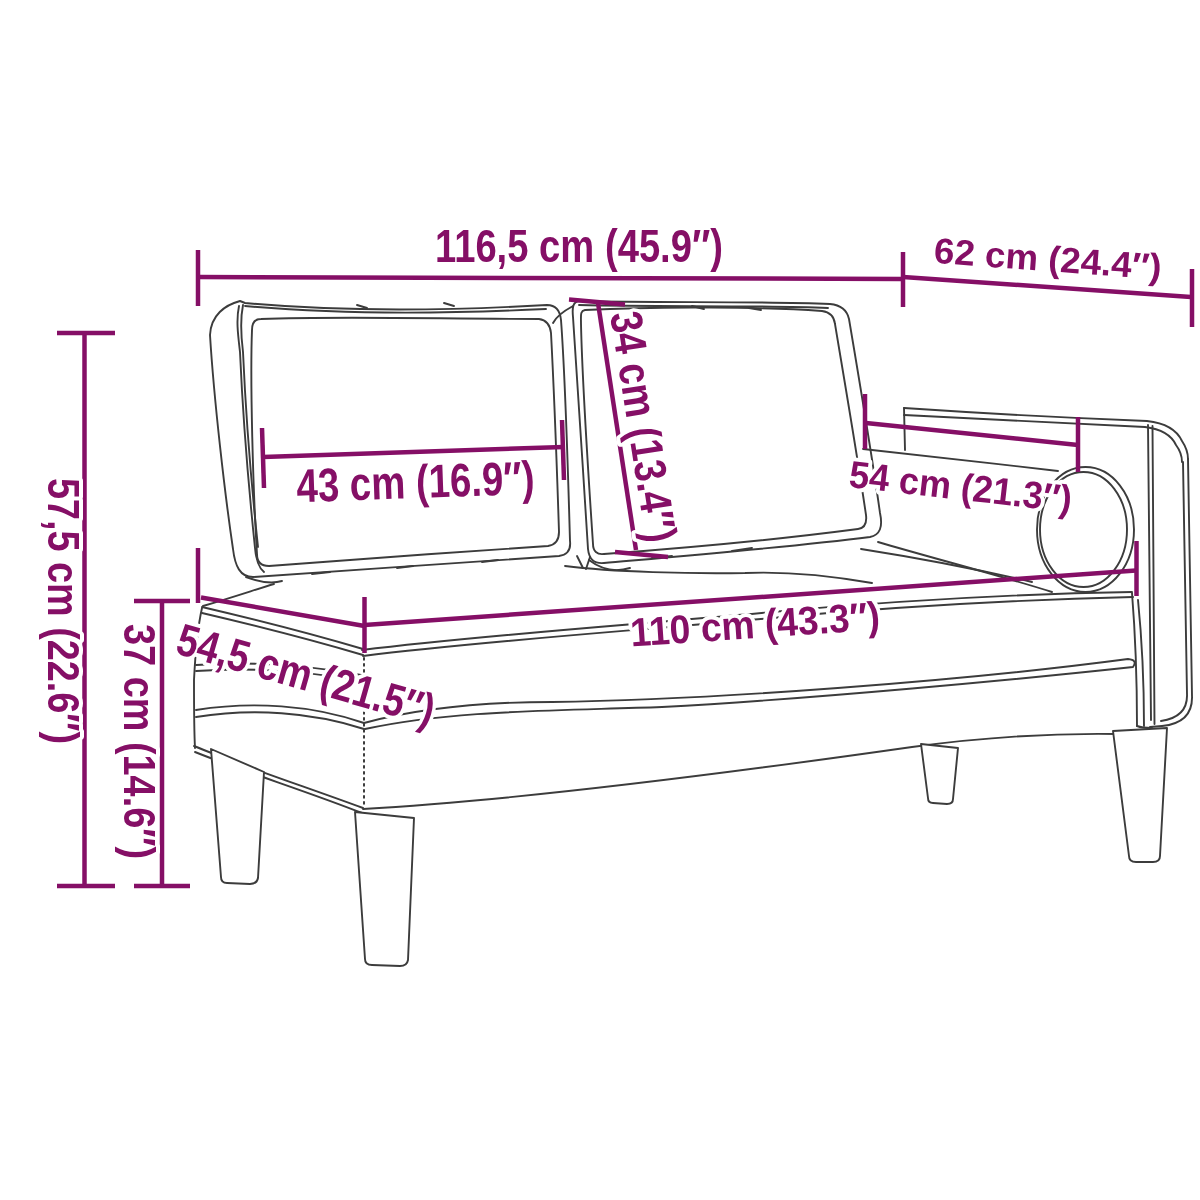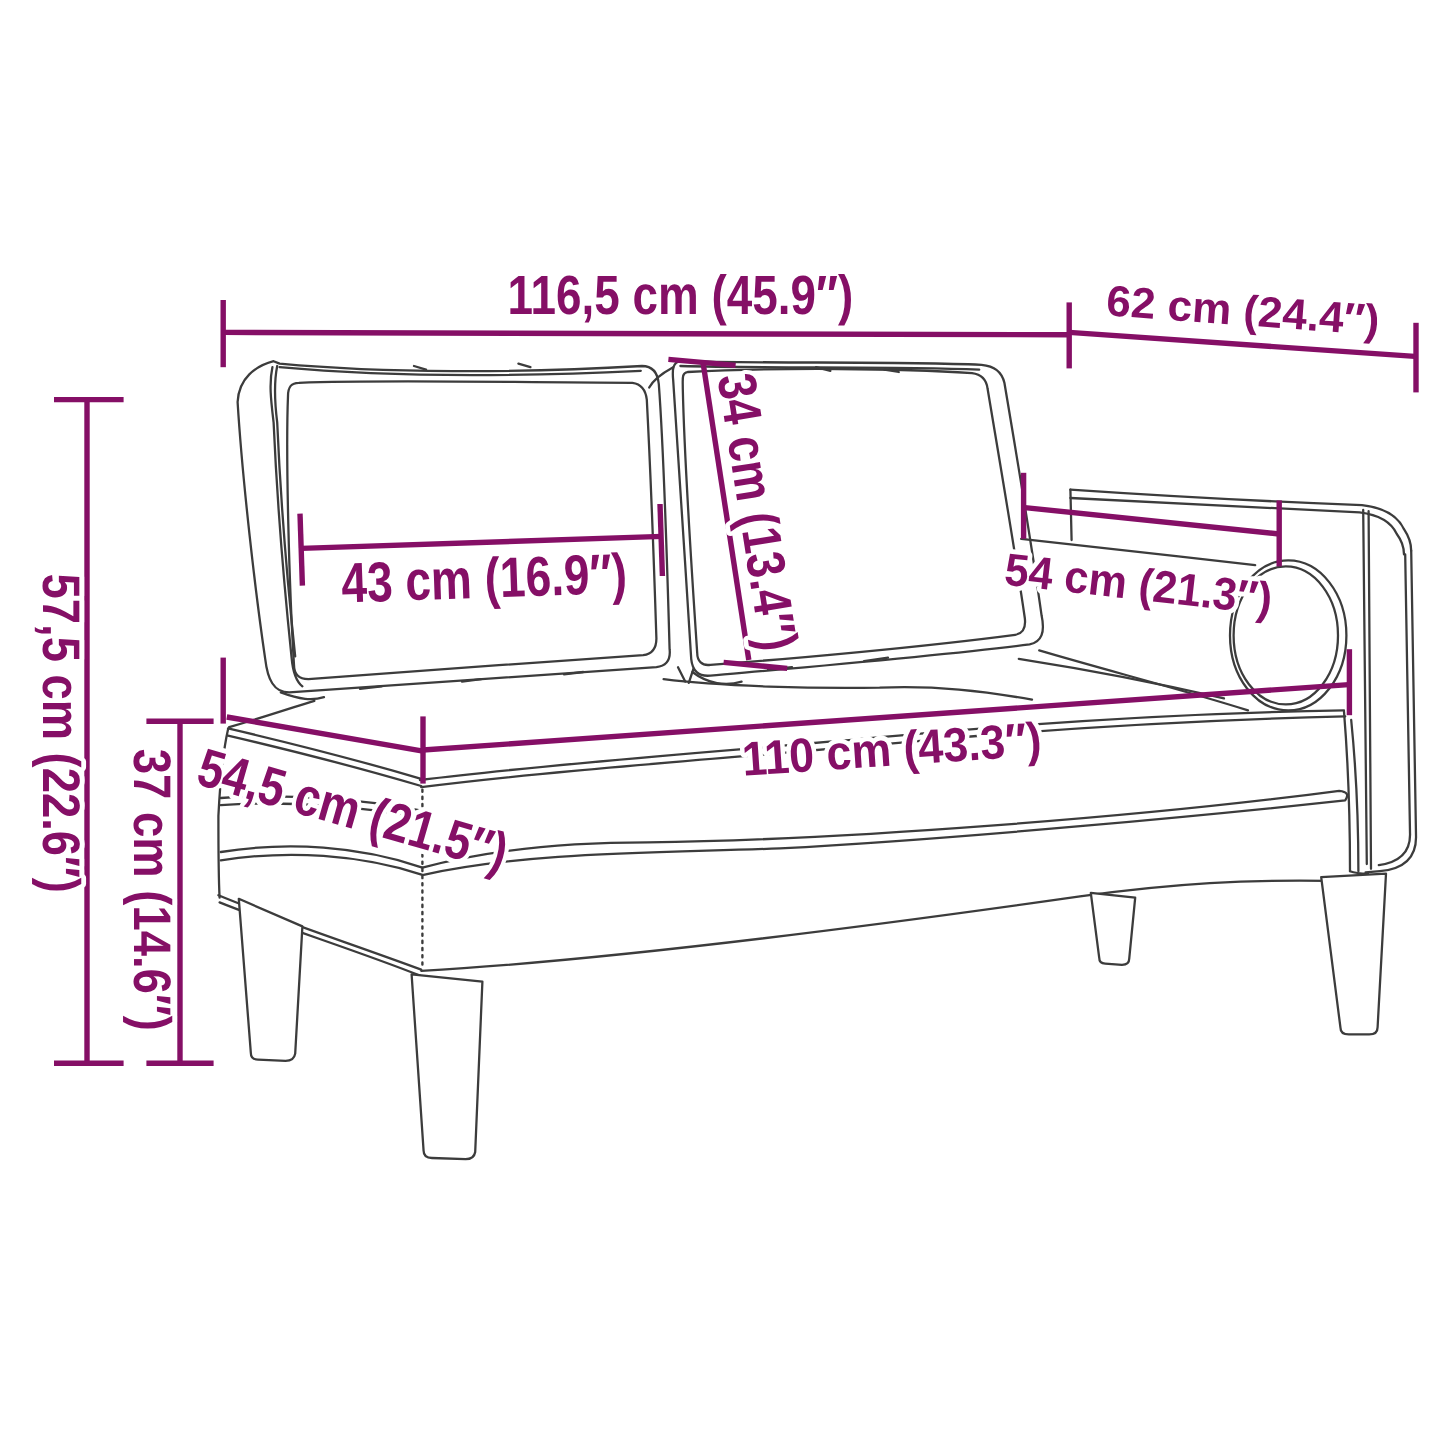--- a/index.html
+++ b/index.html
@@ -1,16 +1,16 @@
 <!DOCTYPE html>
 <html><head>
 <meta charset="utf-8">
 <style>
 html,body{margin:0;padding:0;background:#ffffff;}
-#stage{width:1024px;height:1200px;position:relative;background:#ffffff;}
+#stage{width:1024px;height:1200px;position:relative;background:#ffffff;margin-left:12px;}
 text{font-family:"Liberation Sans",sans-serif;font-weight:bold;fill:#850f66;
      paint-order:stroke;stroke:#ffffff;stroke-width:8px;stroke-linejoin:round;}
 .t62{stroke-width:6px;}
 .bk{stroke:#3c3c3c;fill:none;stroke-width:1.9;stroke-linecap:round;stroke-linejoin:round;}
 .bkf{stroke:#3c3c3c;fill:#ffffff;stroke-width:1.9;stroke-linecap:round;stroke-linejoin:round;}
 .pl{stroke:#850f66;stroke-width:4.5;fill:none;stroke-linecap:butt;}
 </style>
 </head>
 <body>
 <div id="stage">

